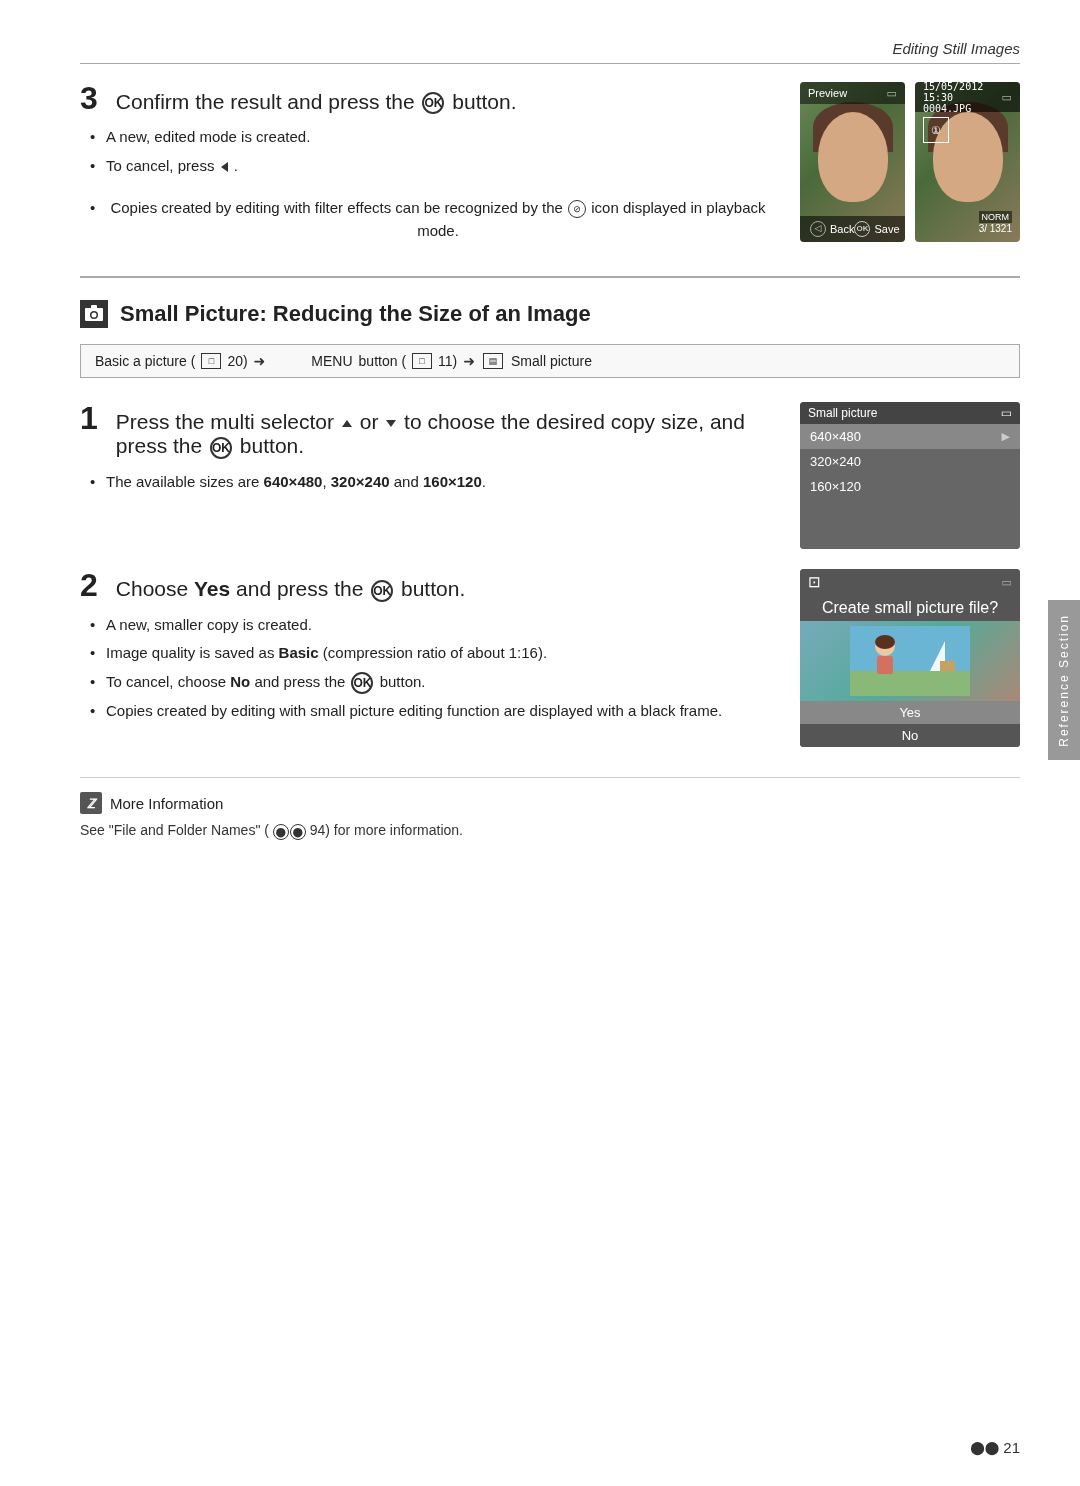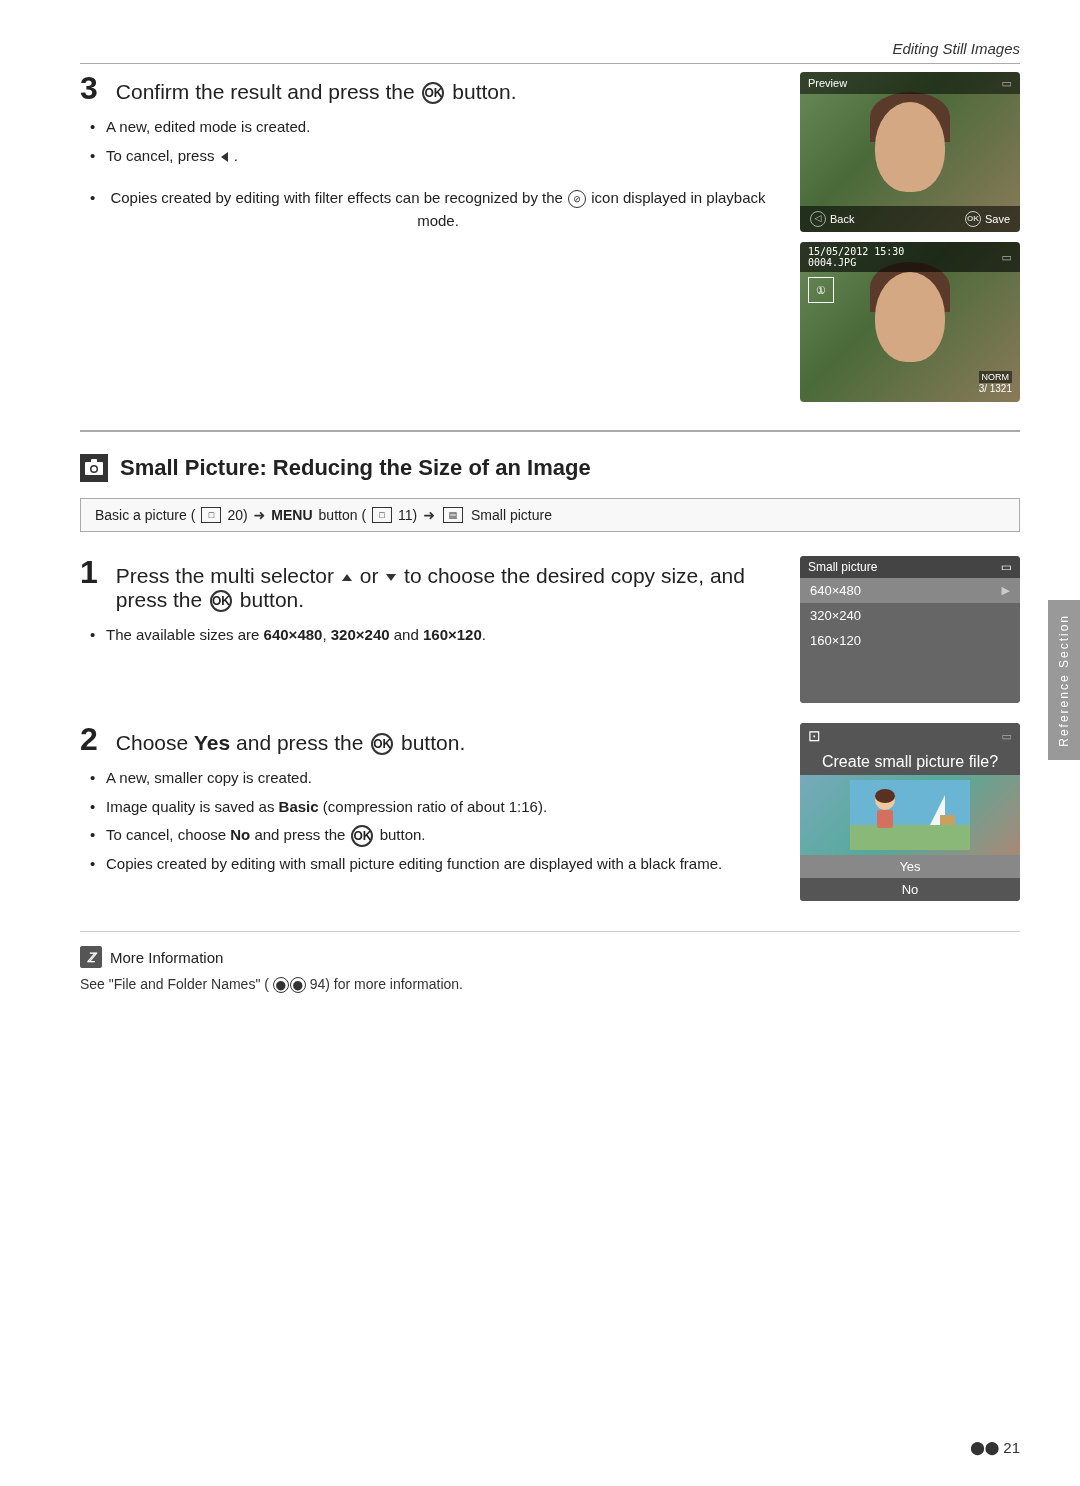--- a/index.html
+++ b/index.html
@@ -17,21 +17,21 @@
       min-height: 1486px;
       padding: 40px 60px 60px 80px;
       position: relative;
     }
     
     .page-header {
       display: flex;
       justify-content: flex-end;
       border-bottom: 1px solid #aaa;
       padding-bottom: 6px;
-      margin-bottom: 8px;
+      margin-bottom: 18px;
     }
     .page-header-title {
       font-size: 15px;
       color: #333;
       font-style: italic;
     }
     
     .step-section {
       display: flex;
       gap: 30px;
@@ -80,21 +80,21 @@
       line-height: 1.5;
     }
     .bullet-list li::before {
       content: '•';
       position: absolute;
       left: 0;
     }
     
     .camera-screens {
       display: flex;
-      flex-direction: column;
+      flex-direction: row;
       gap: 10px;
       width: 220px;
       flex-shrink: 0;
     }
     .camera-screen {
       width: 220px;
       height: 160px;
       background: #444;
       border-radius: 4px;
       position: relative;
@@ -294,22 +294,23 @@
       display: flex;
       align-items: center;
       gap: 6px;
       flex-wrap: wrap;
     }
     .nav-arrow {
       color: #333;
       font-size: 14px;
     }
     .menu-bold {
-      font-weight: bold;
+      font-weight: normal;
       font-size: 14px;
+      margin-left: 40px;
     }
     .nav-mini-icon {
       display: inline-flex;
       align-items: center;
       justify-content: center;
       width: 20px;
       height: 16px;
       border: 1.5px solid #333;
       font-size: 9px;
       vertical-align: middle;

